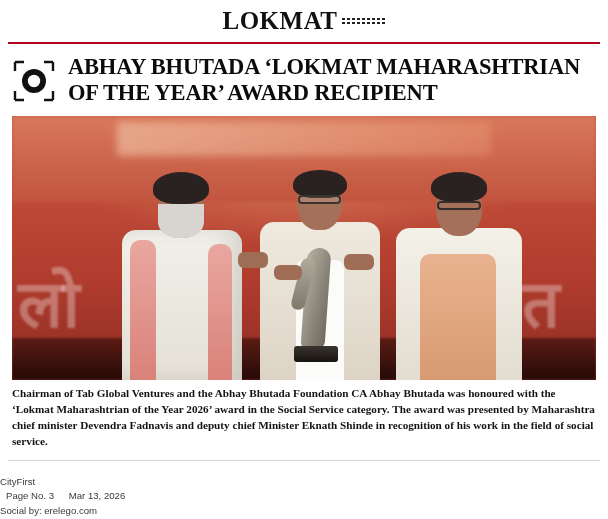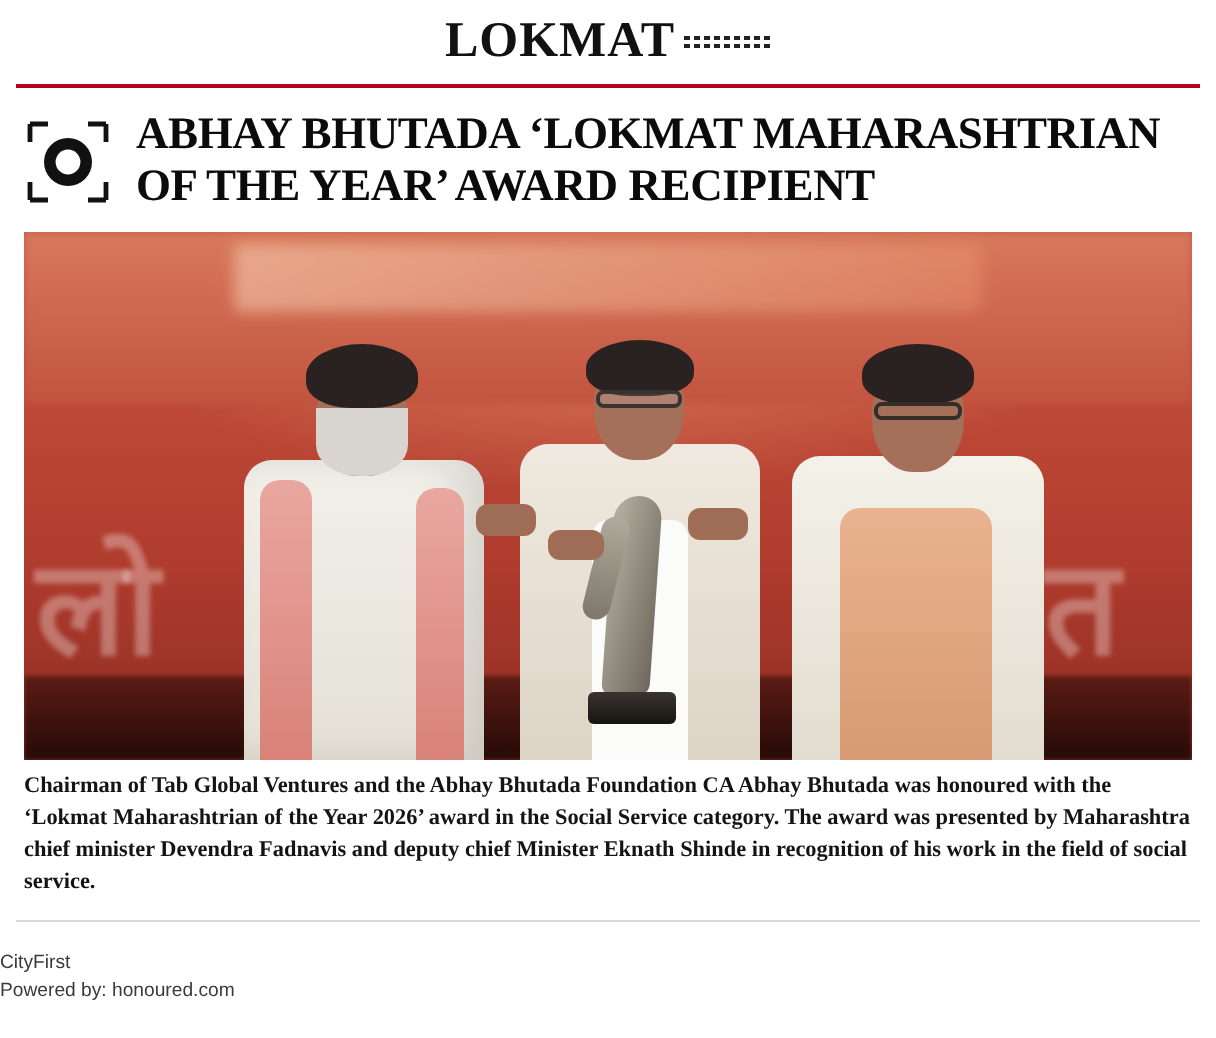--- a/index.html
+++ b/index.html
@@ -367,16 +367,20 @@
       <div class="hand" style="left:332px;bottom:110px;width:30px;height:16px;"></div>
     </div>
   </div>
 
   <div class="caption">Chairman of Tab Global Ventures and the Abhay Bhutada Foundation CA Abhay Bhutada was honoured with the ‘Lokmat Maharashtrian of the Year 2026’ award in the Social Service category. The award was presented by Maharashtra chief minister Devendra Fadnavis and deputy chief Minister Eknath Shinde in recognition of his work in the field of social service.</div>
 
   <div class="rule-thin" style="margin-top:10px;"></div>
 
   <div class="footer">
     <span class="line">CityFirst</span>
-    <span class="line">Powered by: honoured.com</span>
+    <span class="line meta">
+      <span>Page No. 3</span>
+      <span>Mar 13, 2026</span>
+    </span>
+    <span class="line">Social by: erelego.com</span>
   </div>
 
 </div>
 
 </body></html>

